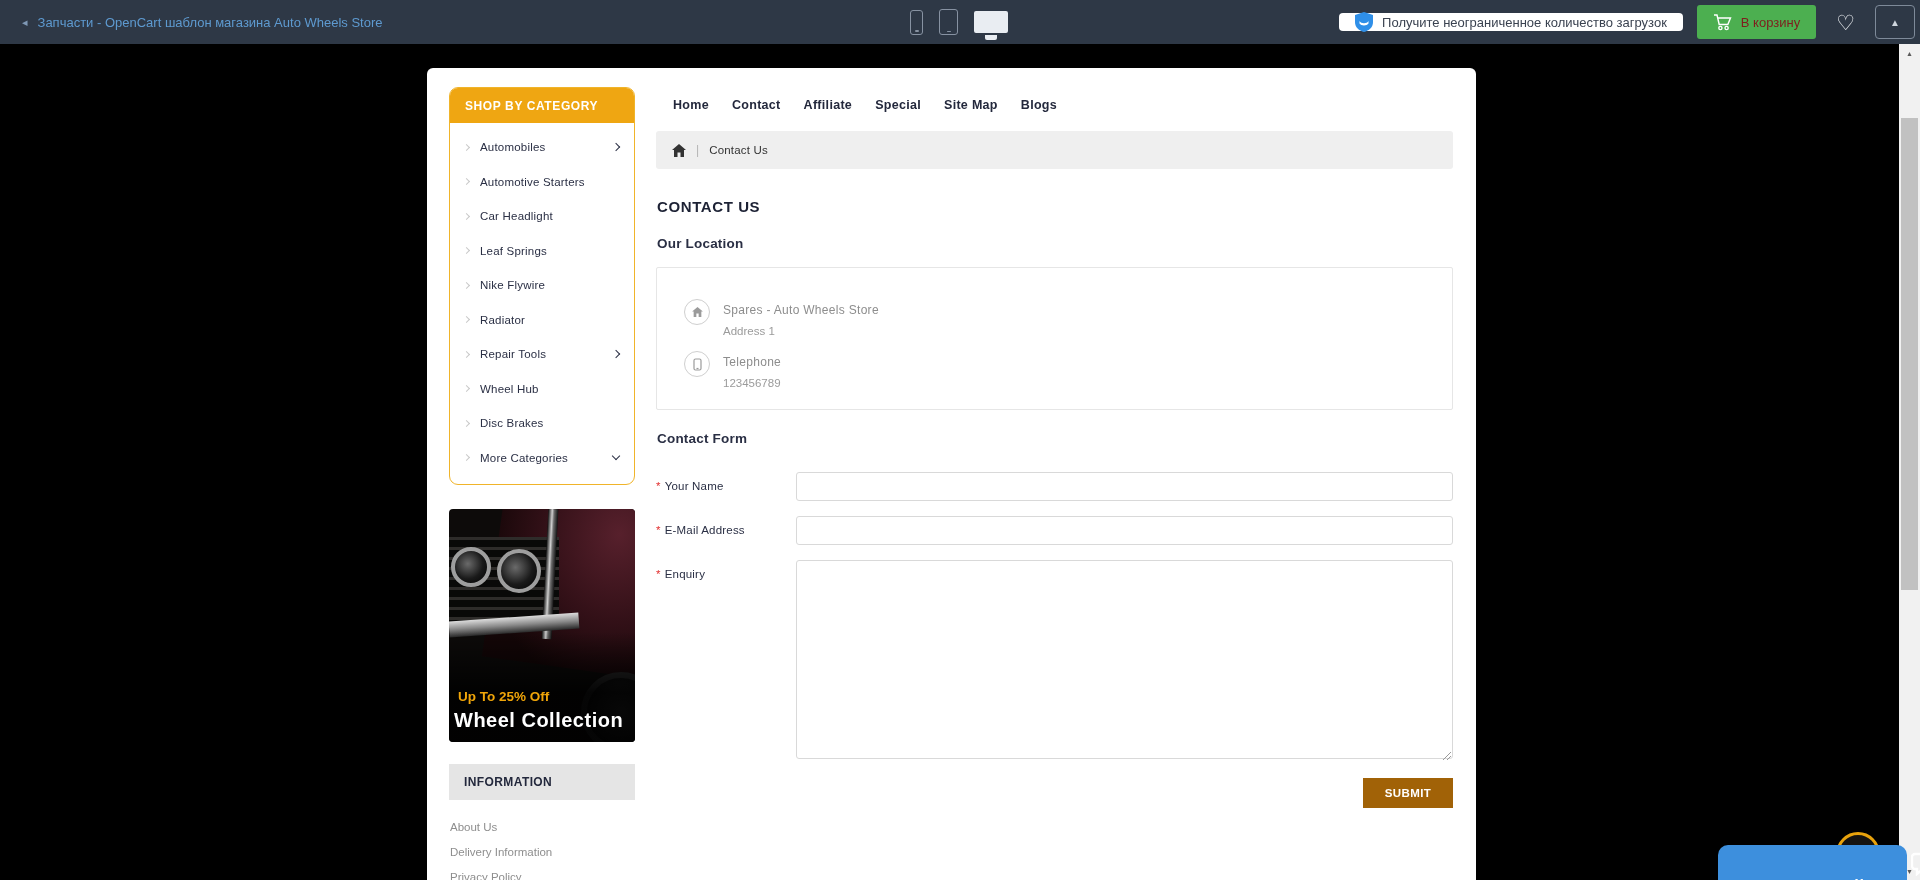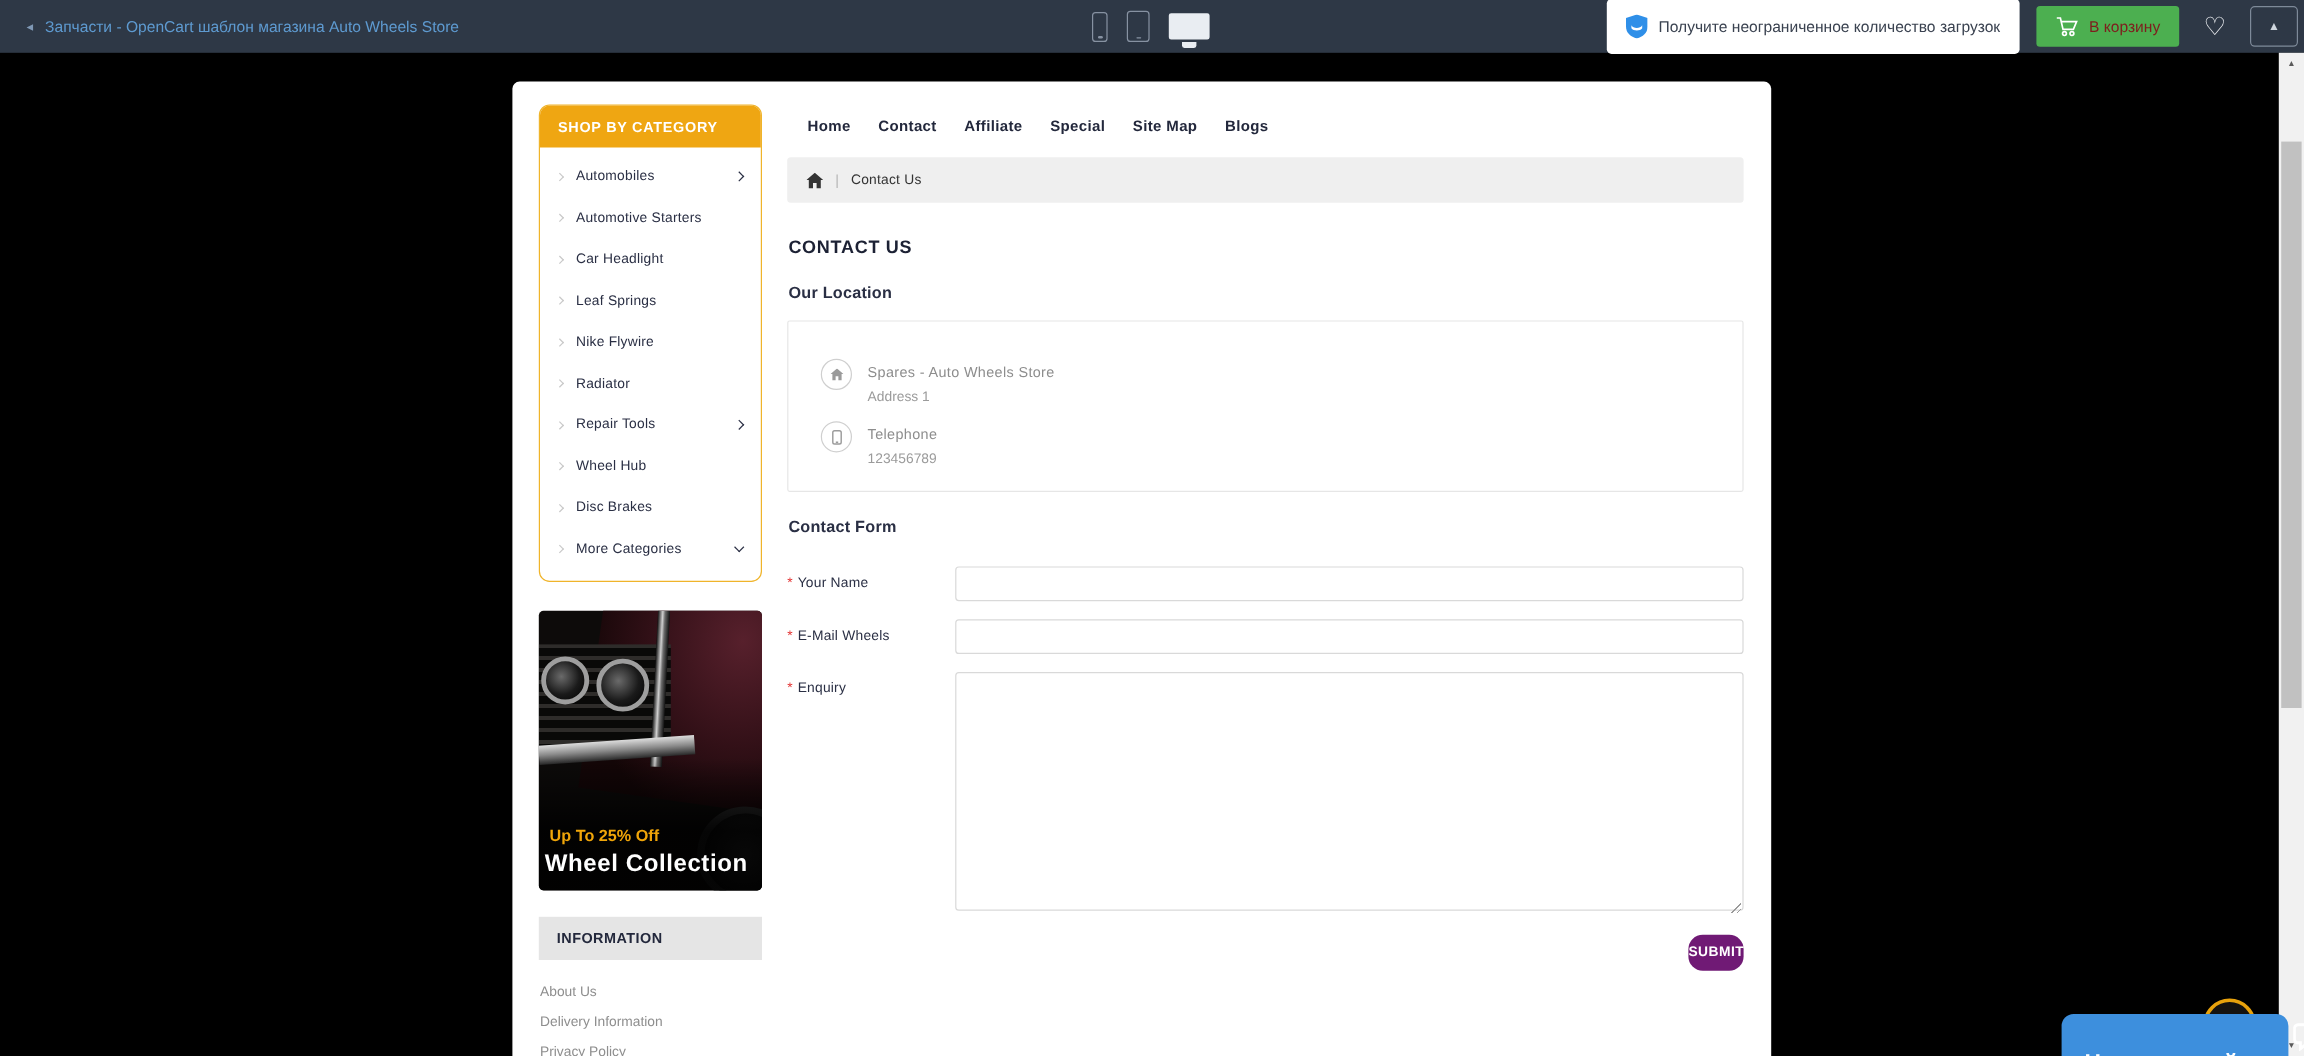--- a/index.html
+++ b/index.html
@@ -16,21 +16,21 @@
   .dev { position:relative; cursor:pointer; }
   .dev-phone { width:13px; height:25px; border:1.5px solid #8792a2; border-radius:3px; }
   .dev-phone::after, .dev-tablet::after { content:""; position:absolute; left:50%; bottom:2px; transform:translateX(-50%);
      width:4px; height:1.5px; background:#8792a2; border-radius:1px; }
   .dev-tablet { width:19px; height:26px; border:1.5px solid #8792a2; border-radius:3px; }
   .dev-desktop { width:34px; height:22px; border:2px solid #e9edf2; background:#e9edf2; border-radius:2px; }
   .dev-desktop::after { content:""; position:absolute; left:50%; top:22px; transform:translateX(-50%);
      width:12px; height:5px; background:#e9edf2; border-radius:0 0 2px 2px; }
   .tb-right { position:absolute; right:5px; top:0; height:44px; display:flex; align-items:center; gap:14px; }
   .btn-unlimited { display:flex; align-items:center; gap:9px; background:#fff; border-radius:4px;
-      height:46px; padding:0 16px; font-size:13px; color:#3a4250; cursor:pointer; white-space:nowrap; }
+      height:18px; padding:0 16px; font-size:13px; color:#3a4250; cursor:pointer; white-space:nowrap; }
   .btn-cart { display:flex; align-items:center; gap:9px; background:#4caf50; border-radius:3px;
       height:34px; padding:0 16px; font-size:13px; color:#7f1d1d; cursor:pointer; white-space:nowrap; }
   .heart { color:#f2f4f7; font-size:21px; cursor:pointer; line-height:1; margin:0 6px; }
   .btn-up { width:40px; height:34px; border:1px solid #7e8a99; border-radius:4px; display:flex;
       align-items:center; justify-content:center; color:#cfd6de; font-size:10px; cursor:pointer; }
 
   
   .scrollbar { position:absolute; right:0; top:44px; width:21px; height:836px; background:#f1f1f1; }
   .sb-arrow { position:absolute; left:0; width:21px; height:14px; display:flex; align-items:center;
       justify-content:center; font-size:7px; color:#5a5a5a; cursor:pointer; }
@@ -109,21 +109,21 @@
   .req { color:#e23030; margin-right:4px; }
   .form-input { flex:1; height:29px; border:1px solid #d9d9d9; border-radius:3px; font-size:12px;
       padding:0 9px; color:#333; outline:none; font-family:"Liberation Sans", sans-serif; }
   .form-textarea { flex:1; height:199px; border:1px solid #d9d9d9; border-radius:3px; font-size:12px;
       padding:6px 9px; color:#333; outline:none; resize:none; position:relative; font-family:"Liberation Sans", sans-serif; }
   .ta-wrap { flex:1; position:relative; }
   .ta-wrap textarea { width:100%; }
   .ta-grip { position:absolute; right:2px; bottom:3px; width:10px; height:10px; cursor:nwse-resize;
       background:repeating-linear-gradient(135deg, transparent 0 2px, #9a9a9a 2px 3px); clip-path:polygon(100% 0,100% 100%,0 100%); }
   .submit-row { display:flex; justify-content:flex-end; margin-top:11px; }
-  .btn-submit { background:#701a75; border:none; border-radius:12px; width:46px; height:30px; color:#fff;
+  .btn-submit { background:#a16207; border:none; border-radius:0; width:90px; height:30px; color:#fff;
       font-size:11.5px; font-weight:bold; letter-spacing:.4px; cursor:pointer; font-family:"Liberation Sans", sans-serif; }
 
   
   .scroll-top { position:absolute; left:1836px; top:832px; width:44px; height:44px; border-radius:50%;
       border:3px solid #e8a20c; background:#151310; display:flex; align-items:center; justify-content:center;
       cursor:pointer; z-index:5; }
   .st-chev { width:9px; height:9px; border-right:2.5px solid #e8a20c; border-bottom:2.5px solid #e8a20c;
       transform:rotate(-135deg); margin-top:6px; }
   .chat-widget { position:absolute; left:1718px; top:845px; width:189px; height:50px; background:#3d8fdd;
       border-radius:10px; display:flex; align-items:center; padding:0 14px 12px 19px; gap:14px;
@@ -312,21 +312,21 @@
 
     <div class="form-area">
       <div class="form-row">
         <div class="form-label">
           <span class="req">*</span><span>Your Name</span>
         </div>
         <input class="form-input" type="text" style="">
       </div>
       <div class="form-row">
         <div class="form-label">
-          <span class="req">*</span><span>E-Mail Wheels</span>
+          <span class="req">*</span><span>E-Mail Address</span>
         </div>
         <input class="form-input" type="text" style="">
       </div>
       <div class="form-row">
         <div class="form-label">
           <span class="req">*</span><span>Enquiry</span>
         </div>
         <div class="ta-wrap">
           <textarea class="form-textarea" style=""></textarea>
           <div class="ta-grip"></div>

